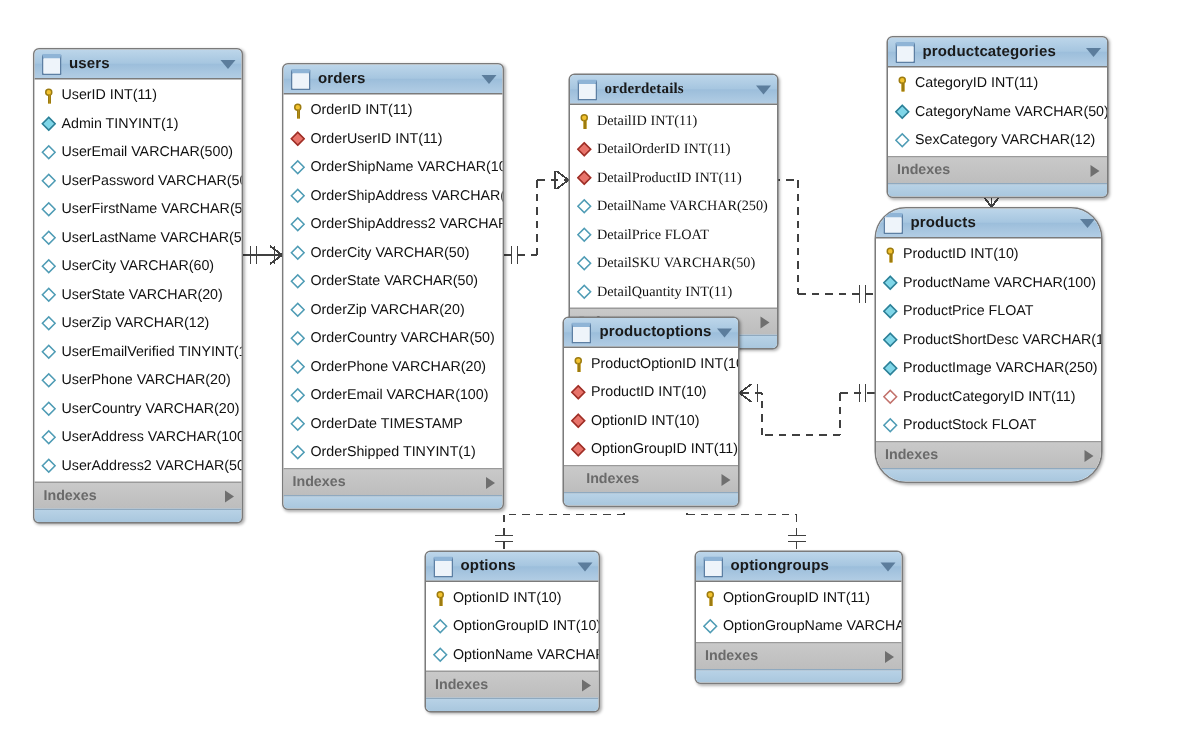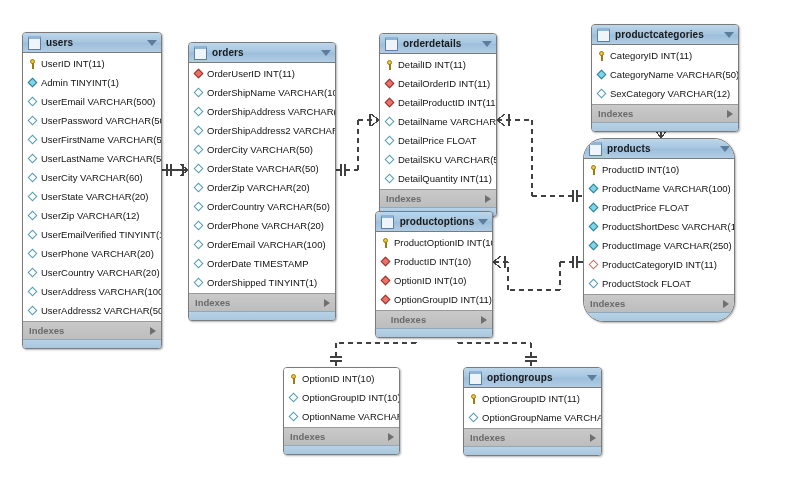--- a/index.html
+++ b/index.html
@@ -285,20 +285,24 @@
       <div class="t-footer"></div>
     </div>
     <div class="table" style="left: 188px; top: 42px; width: 148px;">
       <div class="t-header">
         <span class="t-icon"></span>
         <span class="t-title">orders</span>
         <span class="t-caret"></span>
       </div>
       <div class="t-cols">
         <div class="col">
+          <span class="cicon ic-pk"></span>
+          <span>OrderID INT(11)</span>
+        </div>
+        <div class="col">
           <span class="cicon ic-fk"></span>
           <span>OrderUserID INT(11)</span>
         </div>
         <div class="col">
           <span class="cicon ic-null"></span>
           <span>OrderShipName VARCHAR(100)</span>
         </div>
         <div class="col">
           <span class="cicon ic-null"></span>
           <span>OrderShipAddress VARCHAR(100)</span>
@@ -339,21 +343,21 @@
           <span class="cicon ic-null"></span>
           <span>OrderShipped TINYINT(1)</span>
         </div>
       </div>
       <div class="t-indexes">
         <span class="lbl">Indexes</span>
         <span class="t-arrow"></span>
       </div>
       <div class="t-footer"></div>
     </div>
-    <div class="table" style="left: 379px; top: 33px; width: 118px;">
+    <div class="table" style="left: 379px; top: 49px; width: 140px; font-family: Liberation Serif, serif;">
       <div class="t-header">
         <span class="t-icon"></span>
         <span class="t-title">orderdetails</span>
         <span class="t-caret"></span>
       </div>
       <div class="t-cols">
         <div class="col">
           <span class="cicon ic-pk"></span>
           <span>DetailID INT(11)</span>
         </div>
@@ -480,20 +484,25 @@
           <span>OptionGroupID INT(11)</span>
         </div>
       </div>
       <div class="t-indexes">
         <span class="lbl">Indexes</span>
         <span class="t-arrow"></span>
       </div>
       <div class="t-footer"></div>
     </div>
     <div class="table" style="left: 283px; top: 367px; width: 117px;">
+      <div class="t-header">
+        <span class="t-icon"></span>
+        <span class="t-title">options</span>
+        <span class="t-caret"></span>
+      </div>
       <div class="t-cols">
         <div class="col">
           <span class="cicon ic-pk"></span>
           <span>OptionID INT(10)</span>
         </div>
         <div class="col">
           <span class="cicon ic-null"></span>
           <span>OptionGroupID INT(10)</span>
         </div>
         <div class="col">

